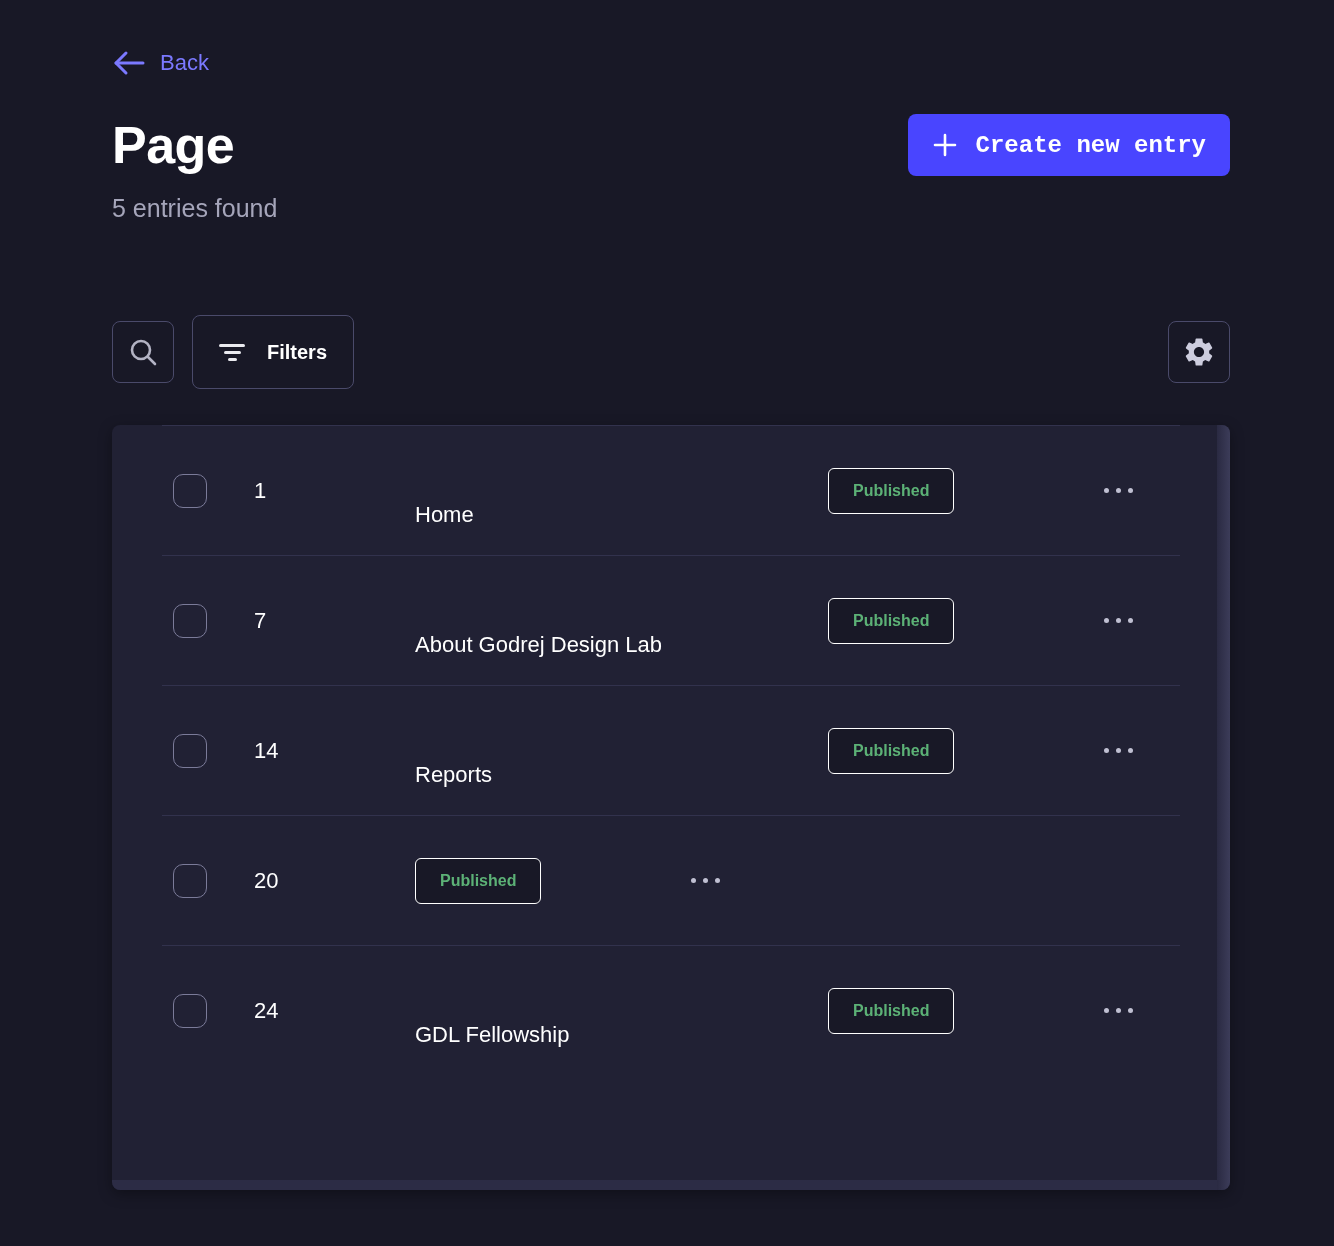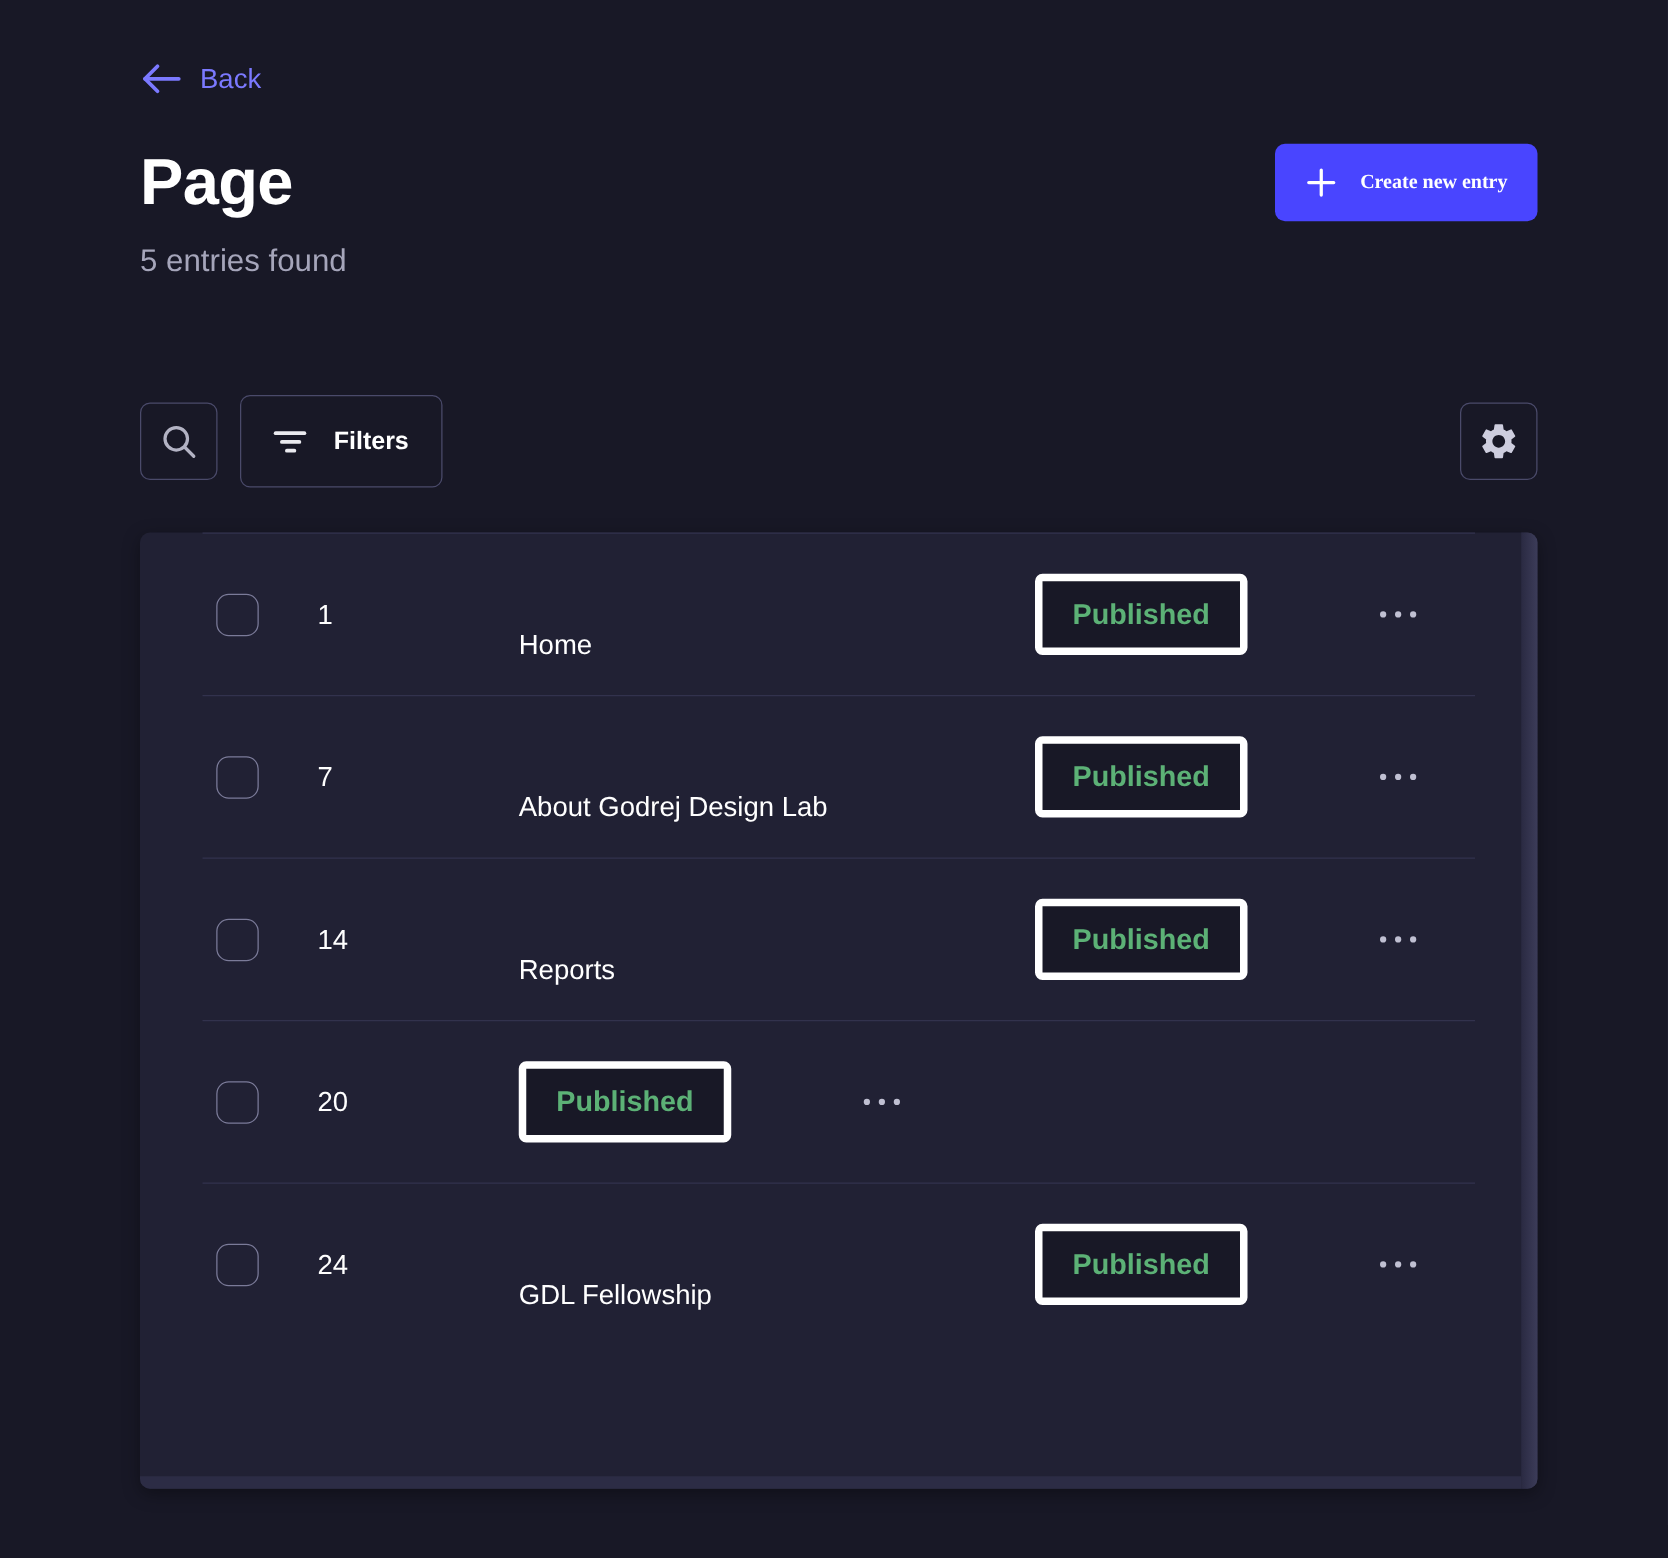--- a/index.html
+++ b/index.html
@@ -19,21 +19,21 @@
     color: #7b79ff; font-size: 22px; font-weight: 500;
     text-decoration: none; cursor: pointer;
   }
 
   
   .title-row { margin-top: 34px; display: flex; justify-content: space-between; align-items: center; }
   h1.page-title { font-size: 52px; line-height: 58px; font-weight: 700; color: #ffffff; letter-spacing: -0.5px; }
   .btn-primary {
     height: 62px; padding: 0 24px;
     background: #4945ff; border: none; border-radius: 8px;
-    color: #ffffff; font-family: Liberation Serif, serif; font-size: 16px; font-weight: 600;
+    color: #ffffff; font-family: Liberation Mono, monospace; font-size: 24px; font-weight: 600;
     display: flex; align-items: center; gap: 18px; cursor: pointer;
   }
   .subtitle { margin-top: 18px; font-size: 25px; color: #a5a5ba; }
 
   
   .toolbar { margin-top: 92px; display: flex; align-items: center; gap: 18px; }
   .icon-btn {
     width: 62px; height: 62px; flex: none;
     background: transparent; border: 1px solid #4a4a6a; border-radius: 8px;
     display: flex; align-items: center; justify-content: center; cursor: pointer;
@@ -85,22 +85,22 @@
 
   .divider { height: 1px; background: #32324d; margin: 0 50px; }
 
   .trow { height: 129px; display: flex; align-items: center; }
   .cell { color: #ffffff; font-size: 22px; }
   .cell-id { margin-left: 47px; width: 161px; }
   .cell-title { width: 413px; margin-top: 48px; }
   .cell-status { width: 200px; }
   .badge {
     display: inline-block; padding: 13px 24px;
-    background: #181826; border: 6px solid #ffffff; border-radius: 6px;
-    color: #5cb176; font-size: 23px; font-weight: 600;
+    background: #181826; border: 1px solid #ffffff; border-radius: 6px;
+    color: #5cb176; font-size: 16px; font-weight: 600;
   }
   .more {
     margin-left: 62px; width: 56px; height: 56px;
     background: transparent; border: none; cursor: pointer;
     display: flex; align-items: center; justify-content: center;
   }
   .dots { display: flex; gap: 7px; }
   .dots i { display: block; width: 5px; height: 5px; border-radius: 50%; background: #c0c0d2; }
 </style>
 </head>

